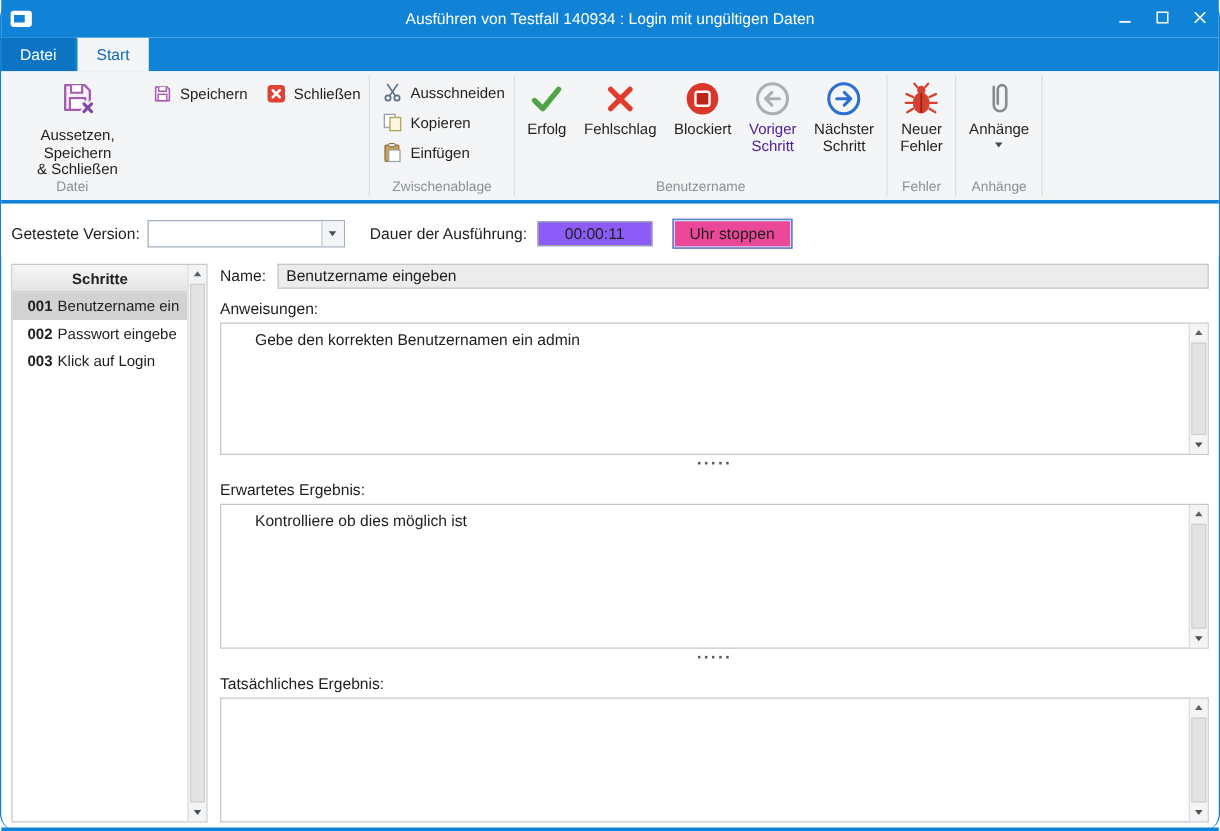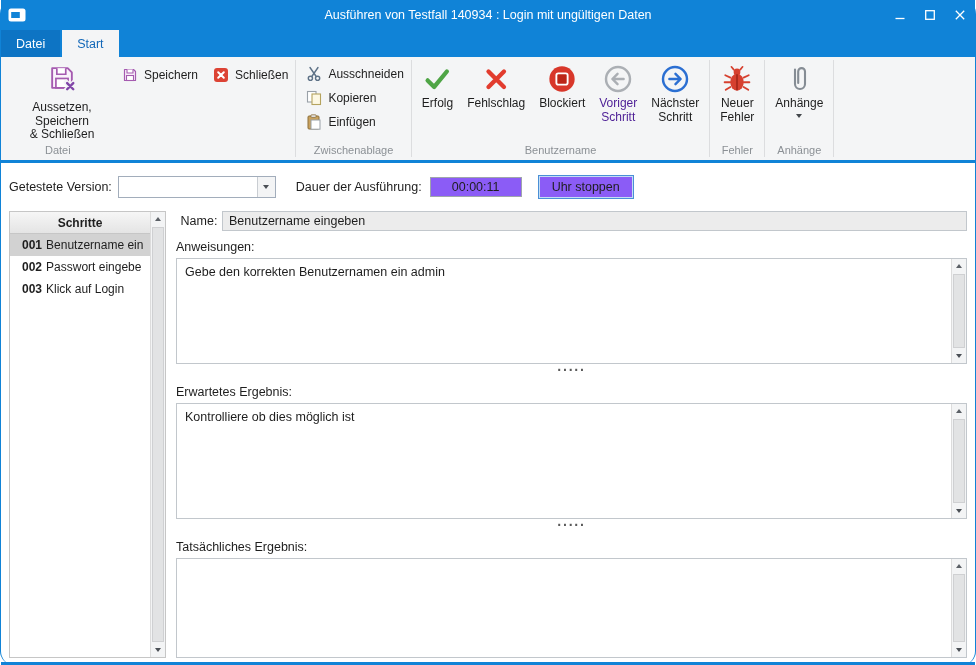--- a/index.html
+++ b/index.html
@@ -60,43 +60,43 @@
   
   .formrow { height: 42px; flex: 0 0 auto; display: flex; align-items: center; padding: 6px 8px 0; background: #fff; }
   .flabel { font-size: 12.5px; white-space: nowrap; }
   .combo { width: 158px; height: 22px; border: 1px solid #a2adbb; background: #fff; position: relative; margin-left: 6px; }
   .combo-value { position: absolute; left: 5px; top: 3px; font-size: 12.5px; }
   .combo-btn { position: absolute; top: 0; right: 0; bottom: 0; width: 18px; background: #f3f4f5; border-left: 1px solid #c9cdd2; display: flex; align-items: center; justify-content: center; }
   .tri-down { width: 0; height: 0; border-left: 3.5px solid transparent; border-right: 3.5px solid transparent; border-top: 4px solid #4a4f55; }
   .tri-up { width: 0; height: 0; border-left: 3.5px solid transparent; border-right: 3.5px solid transparent; border-bottom: 4px solid #5b6066; }
   .flabel.duration { margin-left: 20px; }
   .duration-box { width: 92px; height: 20px; border: 1px solid #9fa5ac; margin-left: 8px; display: flex; align-items: center; justify-content: center; font-size: 12.5px; background: #8b5cf6; }
-  .stop-btn { margin-left: 16px; height: 24px; padding: 0 13px; display: flex; align-items: center; background: #8b5cf6; border: 1px solid #4a90d6; box-shadow: inset 0 0 0 1px #c3ddf5; font-size: 12.5px; }
+  .stop-btn { margin-left: 16px; height: 24px; padding: 0 13px; display: flex; align-items: center; background: #ec4899; border: 1px solid #4a90d6; box-shadow: inset 0 0 0 1px #c3ddf5; font-size: 12.5px; }
   
   .content { flex: 1; min-height: 0; display: flex; gap: 10px; padding: 6px 8px 4px; }
   
   .steps-panel { width: 157px; flex: 0 0 auto; display: flex; border: 1px solid #c6c6c6; background: #fff; }
   .steps-main { flex: 1; min-width: 0; display: flex; flex-direction: column; }
   .steps-header { height: 22px; flex: 0 0 auto; background: linear-gradient(#f6f6f6, #e4e4e4); border-bottom: 1px solid #c6c6c6; display: flex; align-items: center; justify-content: center; font-size: 12px; font-weight: bold; }
   .step-row { height: 22px; flex: 0 0 auto; display: flex; align-items: center; padding-left: 12px; font-size: 12px; white-space: nowrap; overflow: hidden; }
   .step-row.selected { background: #d2d2d2; }
   .step-num { font-weight: bold; margin-right: 4px; }
   .step-lbl { overflow: hidden; white-space: nowrap; }
   
   .vscroll { width: 15px; flex: 0 0 auto; background: #f3f4f5; border-left: 1px solid #dcdcdc; display: flex; flex-direction: column; }
   .sb-btn { height: 14px; flex: 0 0 auto; display: flex; align-items: center; justify-content: center; }
   .sb-track { flex: 1; position: relative; }
   .sb-thumb { position: absolute; left: 1px; right: 1px; top: 1px; bottom: 1px; background: #e2e3e4; border: 1px solid #cfd0d2; }
   
   .detail { flex: 1; min-width: 0; display: flex; flex-direction: column; }
-  .name-row { flex: 0 0 auto; display: flex; align-items: center; text-align: center; }
+  .name-row { flex: 0 0 auto; display: flex; align-items: center; }
   .name-label { width: 46px; flex: 0 0 auto; }
   .name-field { flex: 1; height: 20px; background: #ececec; border: 1px solid #c2c7cc; display: flex; align-items: center; padding: 0 6px; font-size: 12.5px; }
   .section-label { flex: 0 0 auto; margin: 9px 0 4px; font-size: 12.5px; }
-  .textbox { display: flex; border: 1px solid #c2c7cc; background: #fff; }
+  .textbox { display: flex; border: 1px solid #c2c7cc; background: #fff; padding-left: 19px; }
   .tb-text { flex: 1; min-width: 0; padding: 5px 8px; font-size: 12.5px; line-height: 16px; white-space: pre-wrap; overflow: hidden; }
   .tb-instructions { height: 106px; flex: 0 0 auto; }
   .tb-expected { height: 116px; flex: 0 0 auto; }
   .tb-actual { flex: 1; min-height: 0; }
   .hsplit { height: 12px; flex: 0 0 auto; display: flex; align-items: center; justify-content: center; color: #5a5a5a; font-size: 14px; font-weight: bold; letter-spacing: 1px; line-height: 6px; cursor: row-resize; }
   
   .bottom-strip { height: 3px; flex: 0 0 auto; background: #1083d7; }
 </style>
 </head>
 <body>

